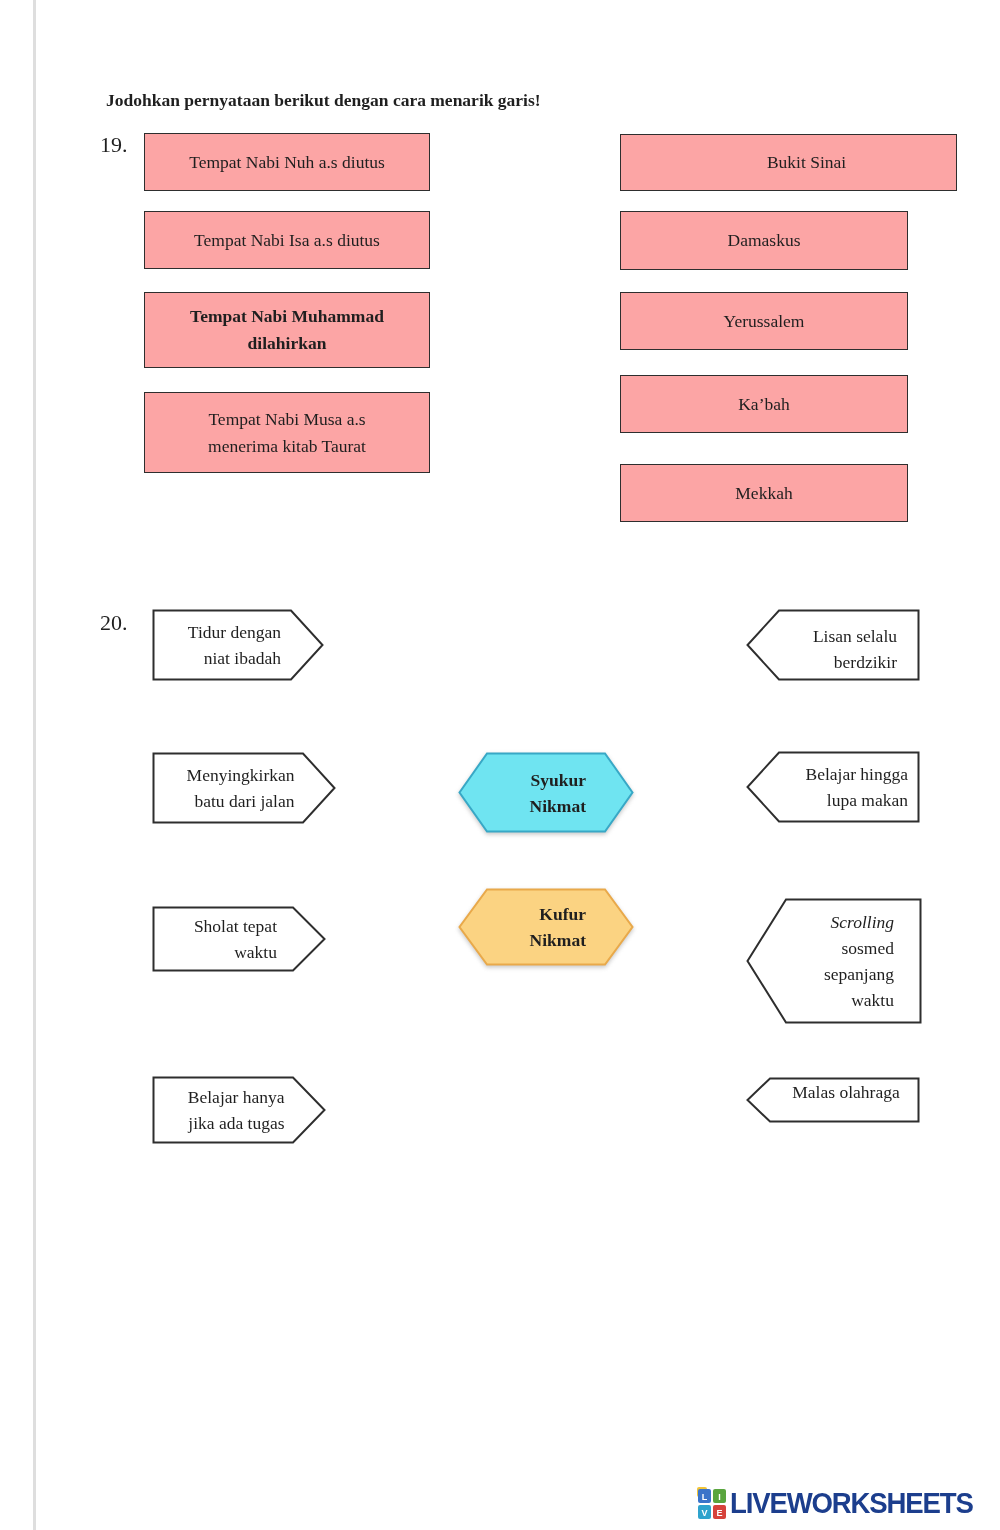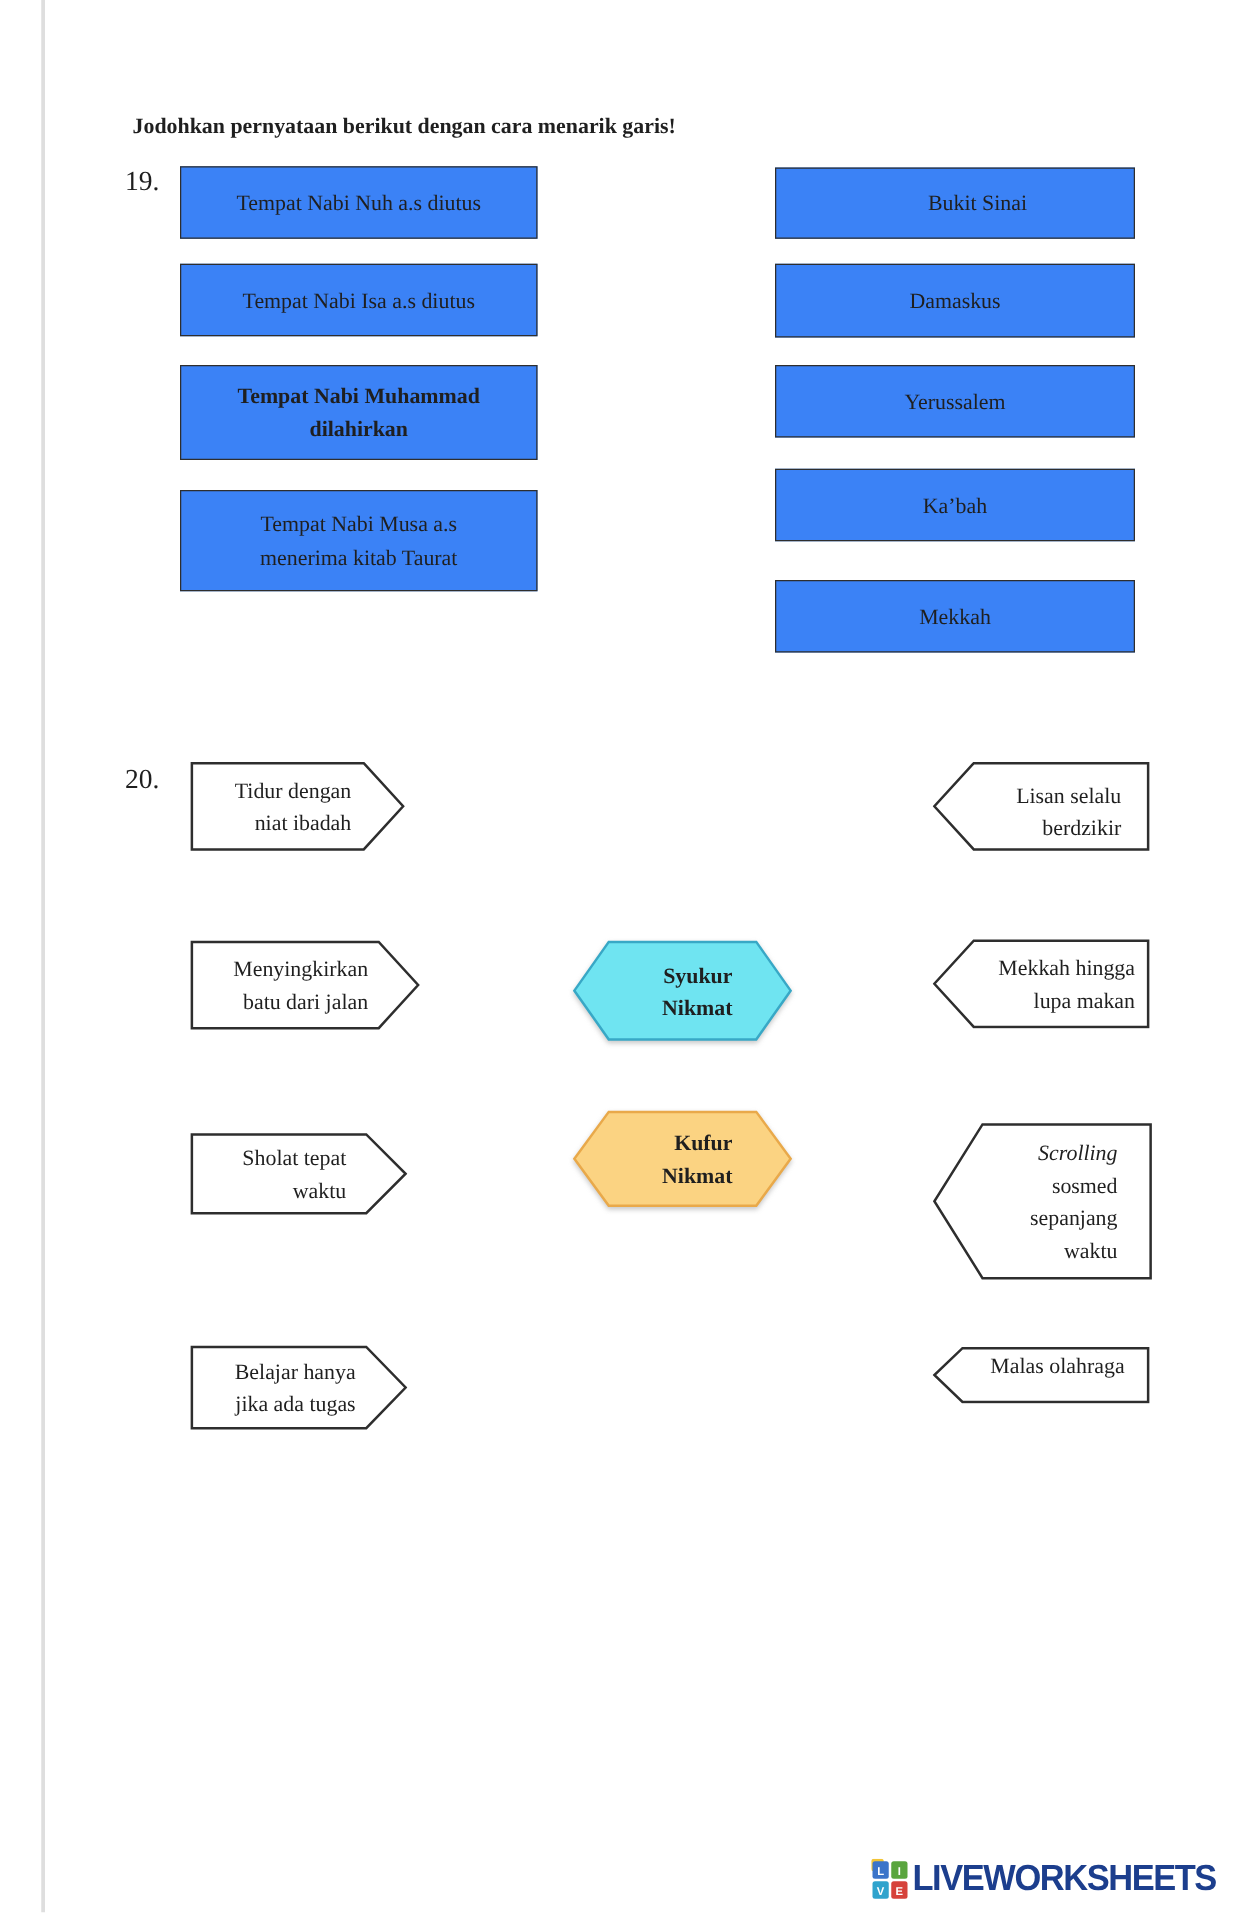--- a/index.html
+++ b/index.html
@@ -6,21 +6,21 @@
   body{
     width:1000px;height:1530px;background:#ffffff;position:relative;
     font-family:"Liberation Serif", serif;color:#1f1f1f;overflow:hidden;
   }
   .abs{position:absolute;}
   .edge-line{left:33px;top:0;width:3px;height:1530px;background:#dedede;}
   .title{left:106px;top:90px;font-size:17.5px;font-weight:bold;white-space:nowrap;}
   .qnum{font-size:22px;}
   
   .mbox{
-    border:1.5px solid #2e2e2e;background:#3b82f6;box-sizing:border-box;
+    border:1.5px solid #2e2e2e;background:#fca5a5;box-sizing:border-box;
     display:flex;align-items:center;justify-content:center;text-align:center;
     font-size:17.5px;line-height:27px;
   }
   .w215{max-width:215px;}
   .w230{max-width:230px;}
   
   .shape{display:flex;align-items:center;justify-content:center;text-align:right;}
   .shape svg.bg{position:absolute;left:0;top:0;}
   .shape .lbl{position:relative;z-index:1;font-size:17.5px;line-height:26px;}
   .outline{fill:#ffffff;stroke:#2e2e2e;stroke-width:2;stroke-linejoin:miter;}
@@ -57,21 +57,21 @@
 <div class="abs mbox" style="left:144px;top:211px;width:286px;height:58px;">
   <span class="lbl">Tempat Nabi Isa a.s diutus</span>
 </div>
 <div class="abs mbox" style="left:144px;top:292px;width:286px;height:76px;font-weight:bold;">
   <span class="lbl w215">Tempat Nabi Muhammad dilahirkan</span>
 </div>
 <div class="abs mbox" style="left:144px;top:392px;width:286px;height:81px;">
   <span class="lbl w230">Tempat Nabi Musa a.s menerima kitab Taurat</span>
 </div>
 
-<div class="abs mbox" style="left:620px;top:134px;width:288px;height:57px;padding-left:36px;">
+<div class="abs mbox" style="left:620px;top:134px;width:337px;height:57px;padding-left:36px;">
   <span class="lbl">Bukit Sinai</span>
 </div>
 <div class="abs mbox" style="left:620px;top:211px;width:288px;height:59px;">
   <span class="lbl">Damaskus</span>
 </div>
 <div class="abs mbox" style="left:620px;top:292px;width:288px;height:58px;">
   <span class="lbl">Yerussalem</span>
 </div>
 <div class="abs mbox" style="left:620px;top:375px;width:288px;height:58px;">
   <span class="lbl">Ka’bah</span>
@@ -123,21 +123,21 @@
 <div class="abs shape arrow-l" style="left:746px;top:609px;width:174px;height:80px;">
   <svg class="bg" width="174" height="72">
     <polygon class="outline" points="172.5,1.5 33,1.5 1.5,36 33,70.5 172.5,70.5"></polygon>
   </svg>
   <span class="lbl lw100">Lisan selalu berdzikir</span>
 </div>
 <div class="abs shape arrow-l" style="left:746px;top:751px;width:174px;height:72px;">
   <svg class="bg" width="174" height="72">
     <polygon class="outline" points="172.5,1.5 33,1.5 1.5,36 33,70.5 172.5,70.5"></polygon>
   </svg>
-  <span class="lbl lw122">Mekkah hingga lupa makan</span>
+  <span class="lbl lw122">Belajar hingga lupa makan</span>
 </div>
 <div class="abs shape arrow-l" style="left:746px;top:898px;width:176px;height:126px;">
   <svg class="bg" width="176" height="126">
     <polygon class="outline" points="174.5,1.5 40,1.5 1.5,63 40,124.5 174.5,124.5"></polygon>
   </svg>
   <span class="lbl lw92"><em class="it">Scrolling</em><span>sosmed sepanjang waktu</span></span>
 </div>
 <div class="abs shape arrow-l" style="left:746px;top:1077px;width:174px;height:30px;">
   <svg class="bg" width="174" height="46">
     <polygon class="outline" points="172.5,1.5 24,1.5 1.5,23 24,44.5 172.5,44.5"></polygon>

